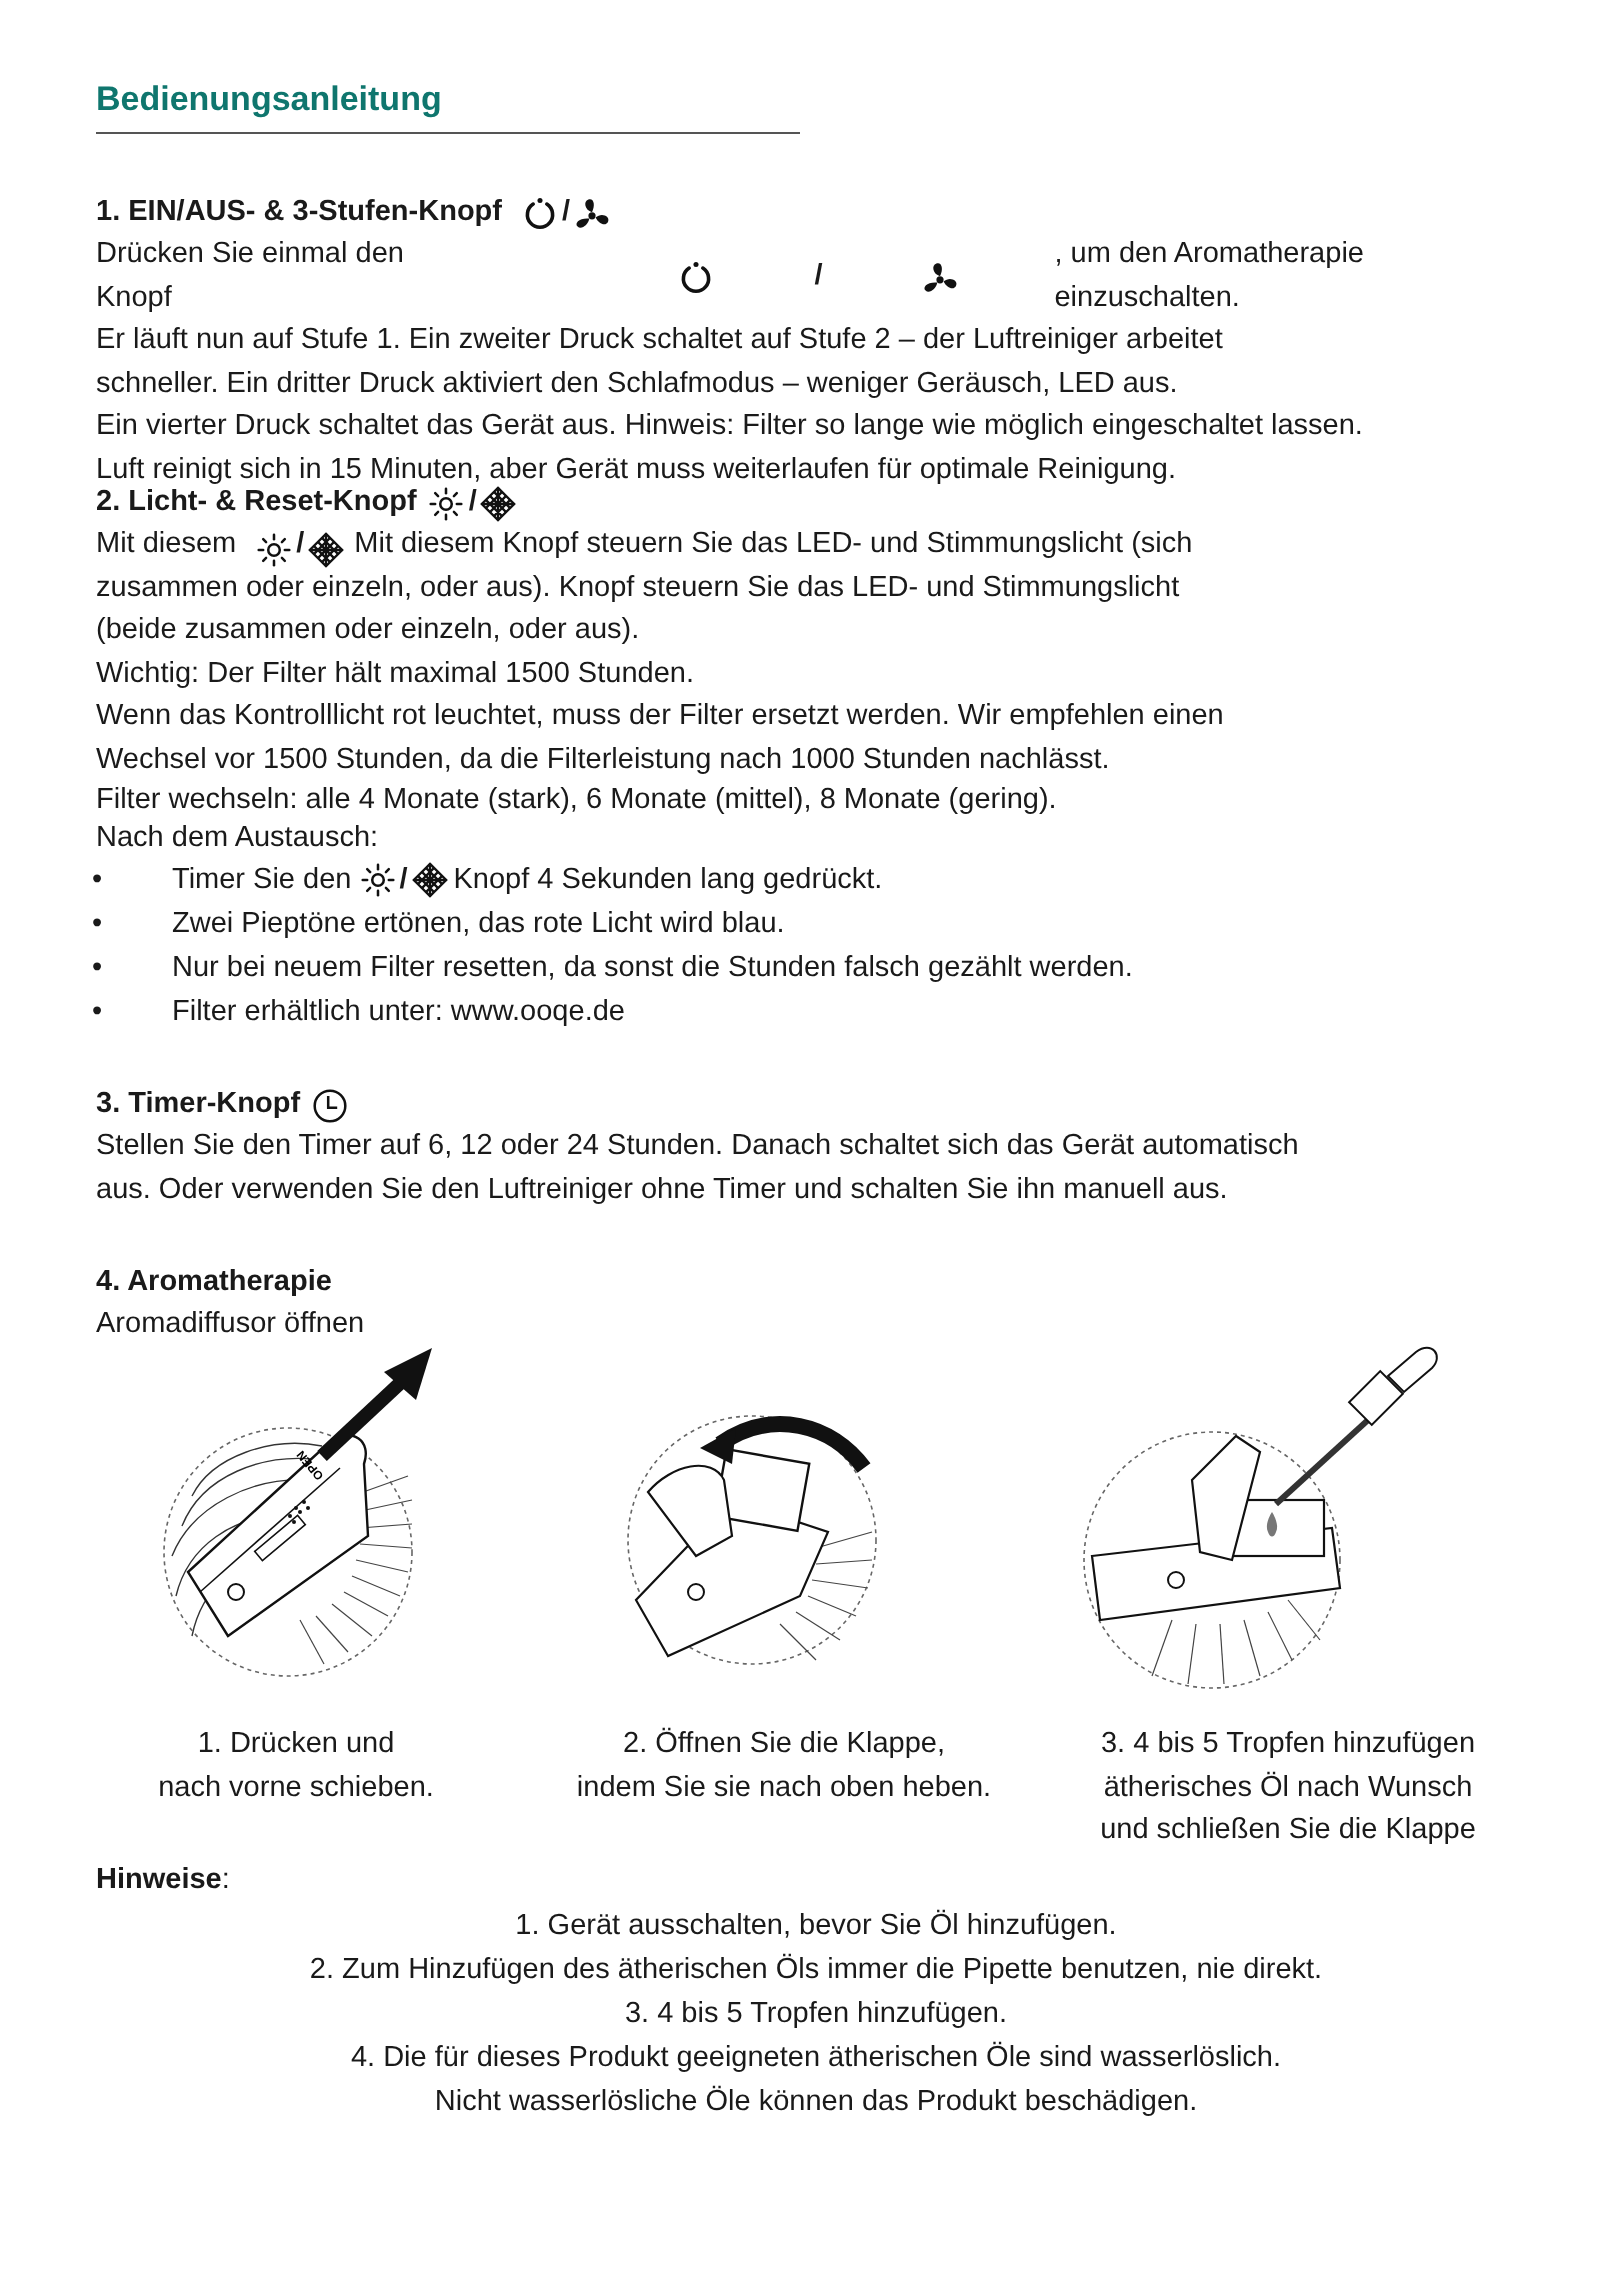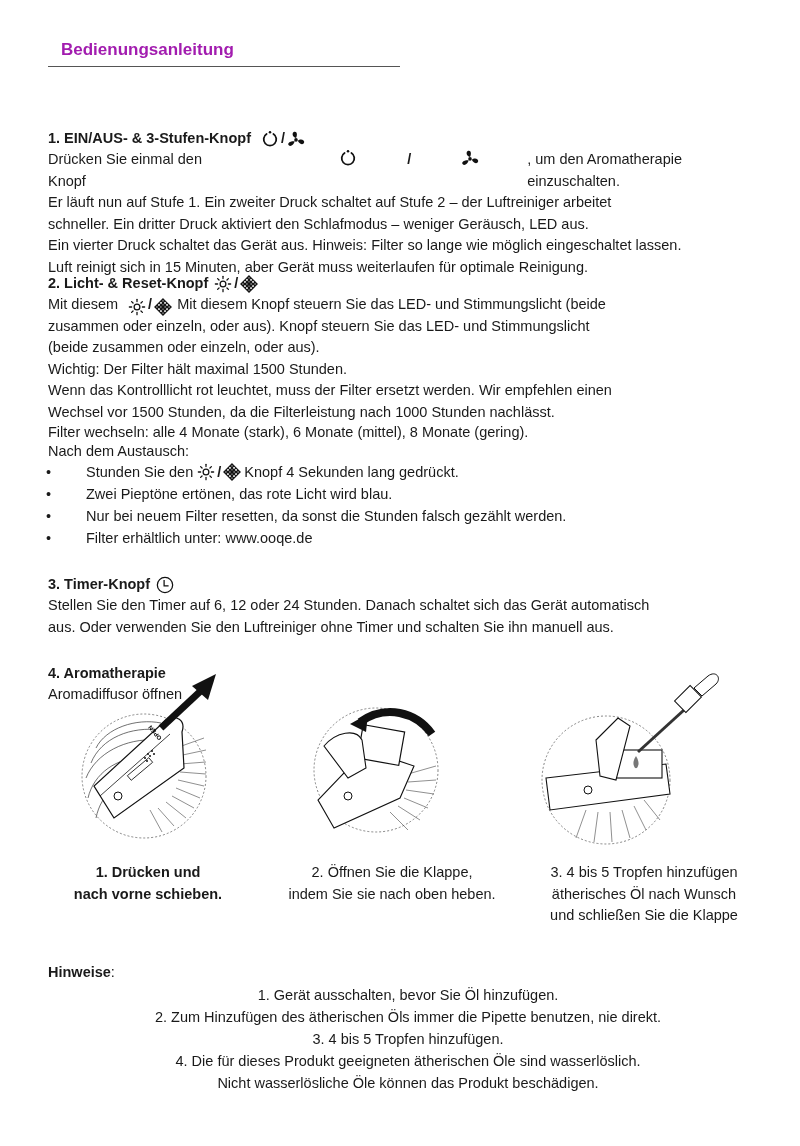--- a/index.html
+++ b/index.html
@@ -1,21 +1,21 @@
 <!DOCTYPE html>
 <html><head>
 <meta charset="utf-8">
 <style>
   html, body { margin: 0; padding: 0; background: #ffffff; }
   body { width: 800px; height: 1146px; position: relative; overflow: hidden;
          font-family: "Liberation Sans", sans-serif; color: #1a1a1a; }
   .page { position: absolute; left: 48px; top: 0; width: 720px; }
   .doc-title { position: absolute; top: 40px; left: 0; font-size: 17px; font-weight: bold; color: #1aa89a; }
   .title-rule { position: absolute; top: 66px; left: 0; width: 352px; height: 1px; background: #555; }
-  .section { position: absolute; left: 0; width: 720px; margin-top: 32px; }
+  .section { position: absolute; left: 0; width: 720px; }
   .h { font-weight: bold; font-size: 14.5px; line-height: 21px; display: flex; align-items: center; }
   .p { font-size: 14.5px; line-height: 21.5px; }
   .ico { display: inline-block; vertical-align: middle; width: 18px; height: 18px; }
   .ico svg { width: 18px; height: 18px; display: block; }
   .slash { display: inline-block; margin: 0 2px; font-weight: bold; }
   .bullets { list-style: none; margin: 0; padding: 0; }
   .bullets li { font-size: 14.5px; line-height: 22px; position: relative; padding-left: 38px; }
   .bullets li .dot { position: absolute; left: -2px; top: 0; }
   .figure { position: absolute; }
   .figure svg { display: block; }
@@ -58,41 +58,41 @@
       </g>
     </symbol>
     <symbol id="sym-timer" viewBox="0 0 20 20">
       <circle cx="10" cy="10" r="8.5" fill="none" stroke="#111" stroke-width="1.4"></circle>
       <path d="M9 4.5 V11 H14" fill="none" stroke="#111" stroke-width="1.4"></path>
     </symbol>
   </defs>
 </svg>
 
 <div class="page">
-  <div class="doc-title" style="color: #a21caf; margin-left: 13px;">Bedienungsanleitung</div>
+  <div class="doc-title" style="color: #0f766e;">Bedienungsanleitung</div>
   <div class="title-rule"></div>
 
   <div class="section" style="top:96px">
     <div class="h">
       <span>1. EIN/AUS- &amp; 3-Stufen-Knopf</span>
       <span style="width:10px"></span>
       <span class="ico">
           <svg>
             <use href="#sym-power"></use>
           </svg>
         </span>
       <span class="slash">/</span>
       <span class="ico">
           <svg>
             <use href="#sym-fan"></use>
           </svg>
         </span>
     </div>
     <div class="p">
-      <div style="display:flex;align-items:flex-start;gap:48px;">
+      <div style="display:flex;align-items:center;gap:48px;">
         <span>Drücken Sie einmal den Knopf</span>
         <span style="width:8px"></span>
         <span class="ico">
             <svg>
               <use href="#sym-power"></use>
             </svg>
           </span>
         <span class="slash">/</span>
         <span class="ico">
             <svg>
@@ -133,34 +133,34 @@
               <use href="#sym-light"></use>
             </svg>
           </span>
         <span class="slash">/</span>
         <span class="ico">
             <svg>
               <use href="#sym-reset"></use>
             </svg>
           </span>
         <span style="width:5px"></span>
-        <span>Mit diesem Knopf steuern Sie das LED- und Stimmungslicht (beide</span>
+        <span>Mit diesem Knopf steuern Sie das LED- und Stimmungslicht (sich</span>
       </div>
       <div>zusammen oder einzeln, oder aus). Knopf steuern Sie das LED- und Stimmungslicht</div>
       <div>(beide zusammen oder einzeln, oder aus).</div>
       <div>Wichtig: Der Filter hält maximal 1500 Stunden.</div>
       <div>Wenn das Kontrolllicht rot leuchtet, muss der Filter ersetzt werden. Wir empfehlen einen</div>
       <div>Wechsel vor 1500 Stunden, da die Filterleistung nach 1000 Stunden nachlässt.</div>
       <div style="line-height:19px">Filter wechseln: alle 4 Monate (stark), 6 Monate (mittel), 8 Monate (gering).</div>
       <div style="line-height:19px">Nach dem Austausch:</div>
     </div>
     <ul class="bullets">
       <li style="display:flex;align-items:center;">
         <span class="dot">•</span>
-        <span>Stunden Sie den</span>
+        <span>Timer Sie den</span>
         <span style="width:4px"></span>
         <span class="ico">
             <svg>
               <use href="#sym-light"></use>
             </svg>
           </span>
         <span class="slash">/</span>
         <span class="ico">
             <svg>
               <use href="#sym-reset"></use>
@@ -271,21 +271,21 @@
       <rect x="88" y="80" width="48" height="28" fill="#fff" stroke="#111" stroke-width="1.1"></rect>
       <path d="M70 70 L92 48 L104 56 L90 110 L74 106 Z" fill="#fff" stroke="#111" stroke-width="1.1"></path>
       <circle cx="62" cy="120" r="4" fill="none" stroke="#111" stroke-width="1"></circle>
       <path d="M108 96 C106 92 110 86 110 86 C110 86 114 92 112 96 C111 99 109 99 108 96Z" fill="#777"></path>
       <line x1="112" y1="82" x2="158" y2="40" stroke="#333" stroke-width="3"></line>
       <rect x="154" y="18" width="16" height="22" fill="#fff" stroke="#111" stroke-width="1" transform="rotate(45 162 29)"></rect>
       <path d="M168 18 L182 6 C190 0 196 8 190 14 L176 26 Z" fill="#fff" stroke="#111" stroke-width="1"></path>
     </svg>
   </div>
 
-  <div class="caption" style="left:10px; top:862px; width:180px;font-weight:bold;">
+  <div class="caption" style="left:10px; top:862px; width:180px;">
     <div>1. Drücken und</div>
     <div>nach vorne schieben.</div>
   </div>
   <div class="caption" style="left:222px; top:862px; width:244px;">
     <div>2. Öffnen Sie die Klappe,</div>
     <div>indem Sie sie nach oben heben.</div>
   </div>
   <div class="caption" style="left:480px; top:862px; width:232px;">
     <div>3. 4 bis 5 Tropfen hinzufügen</div>
     <div>ätherisches Öl nach Wunsch</div>

